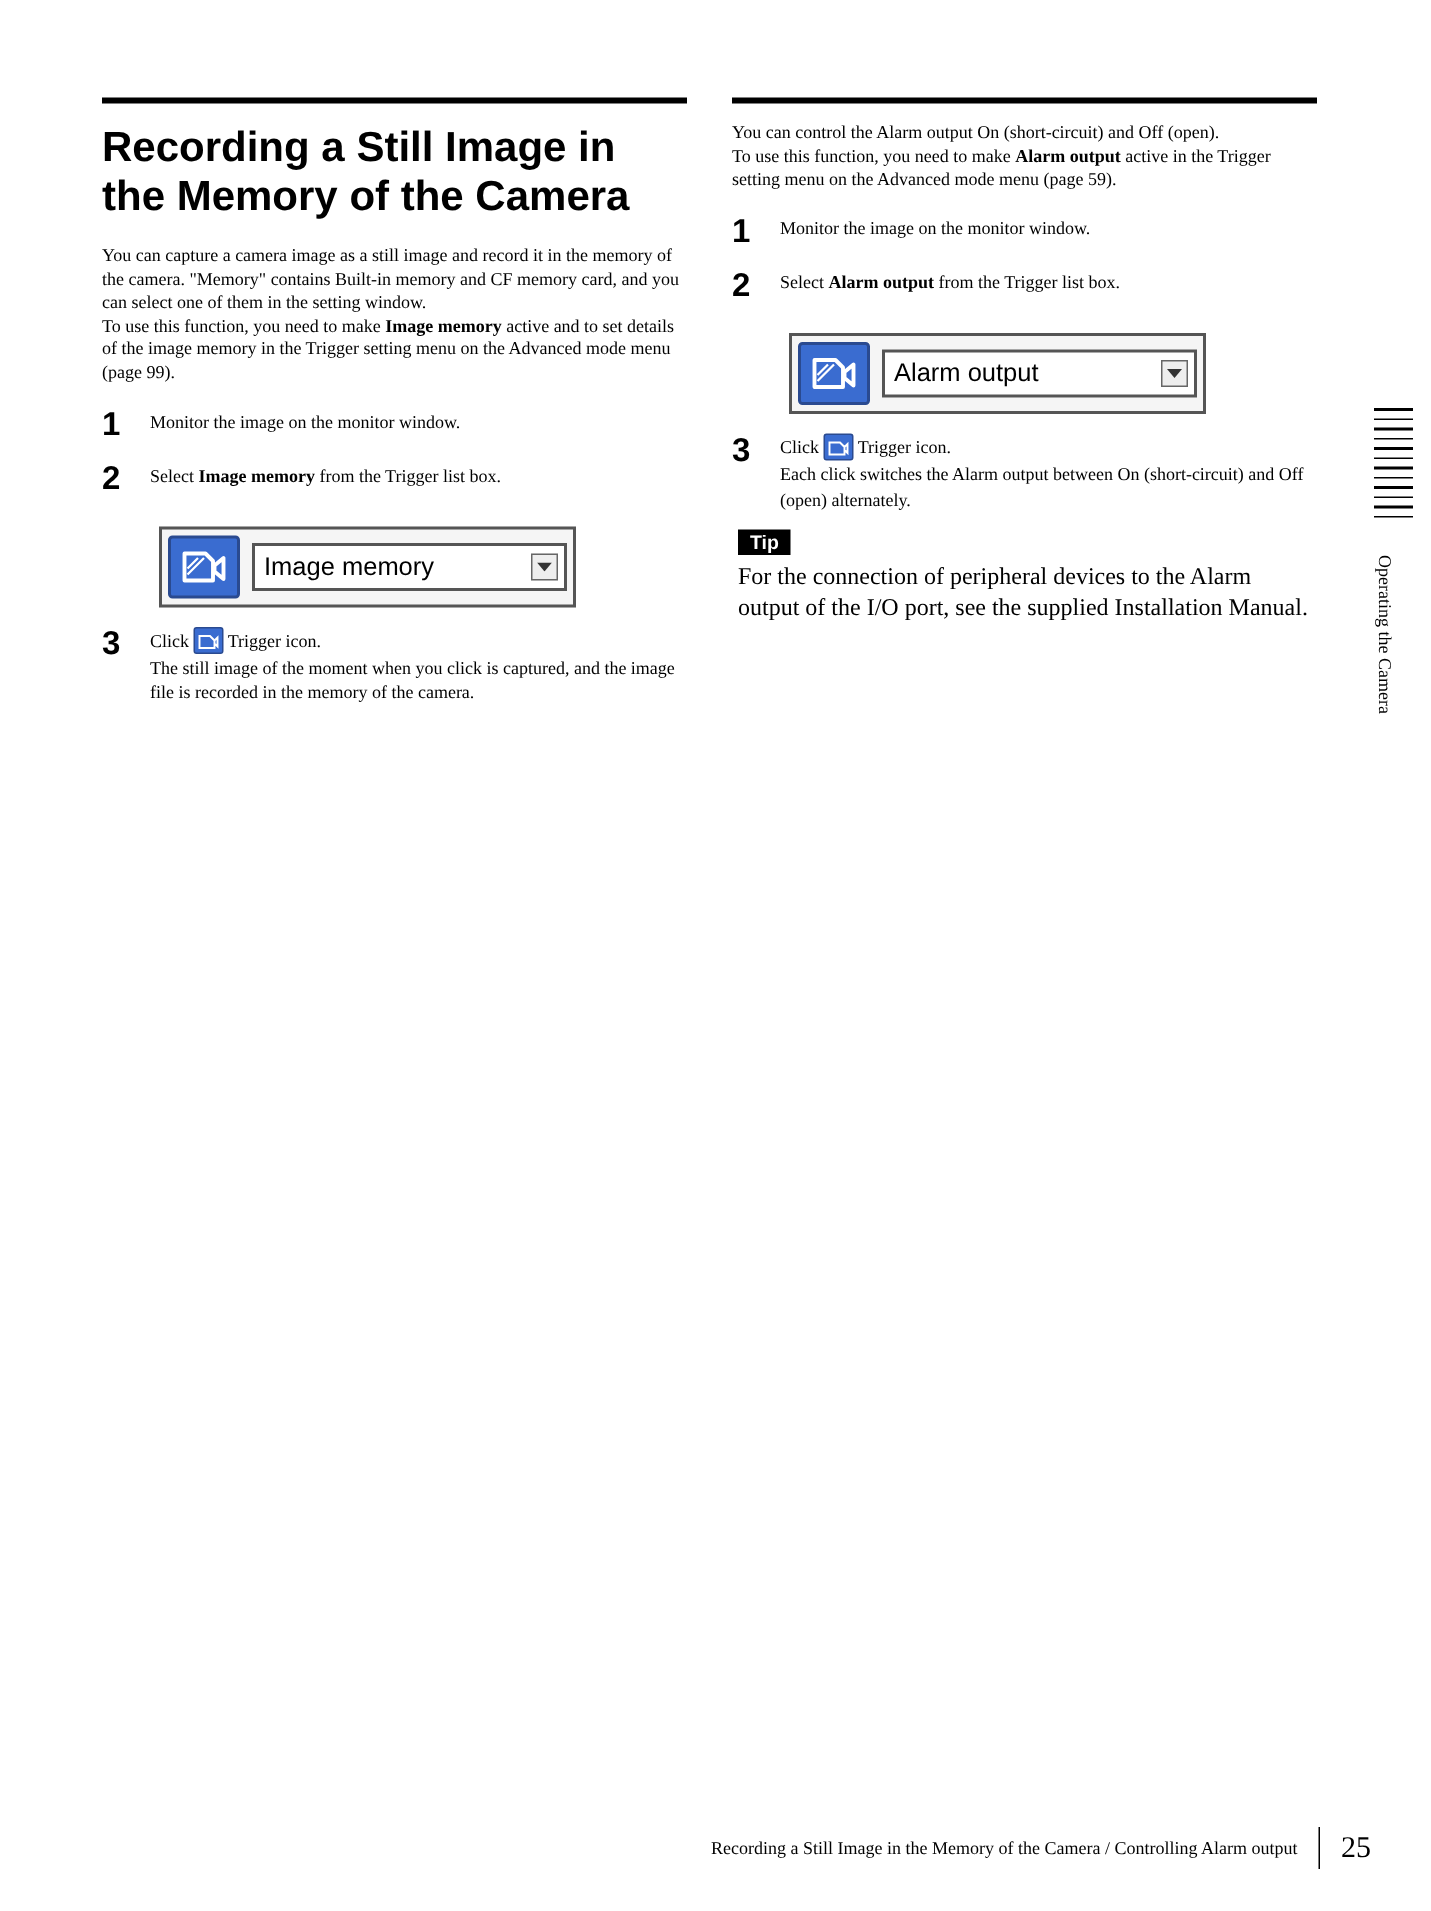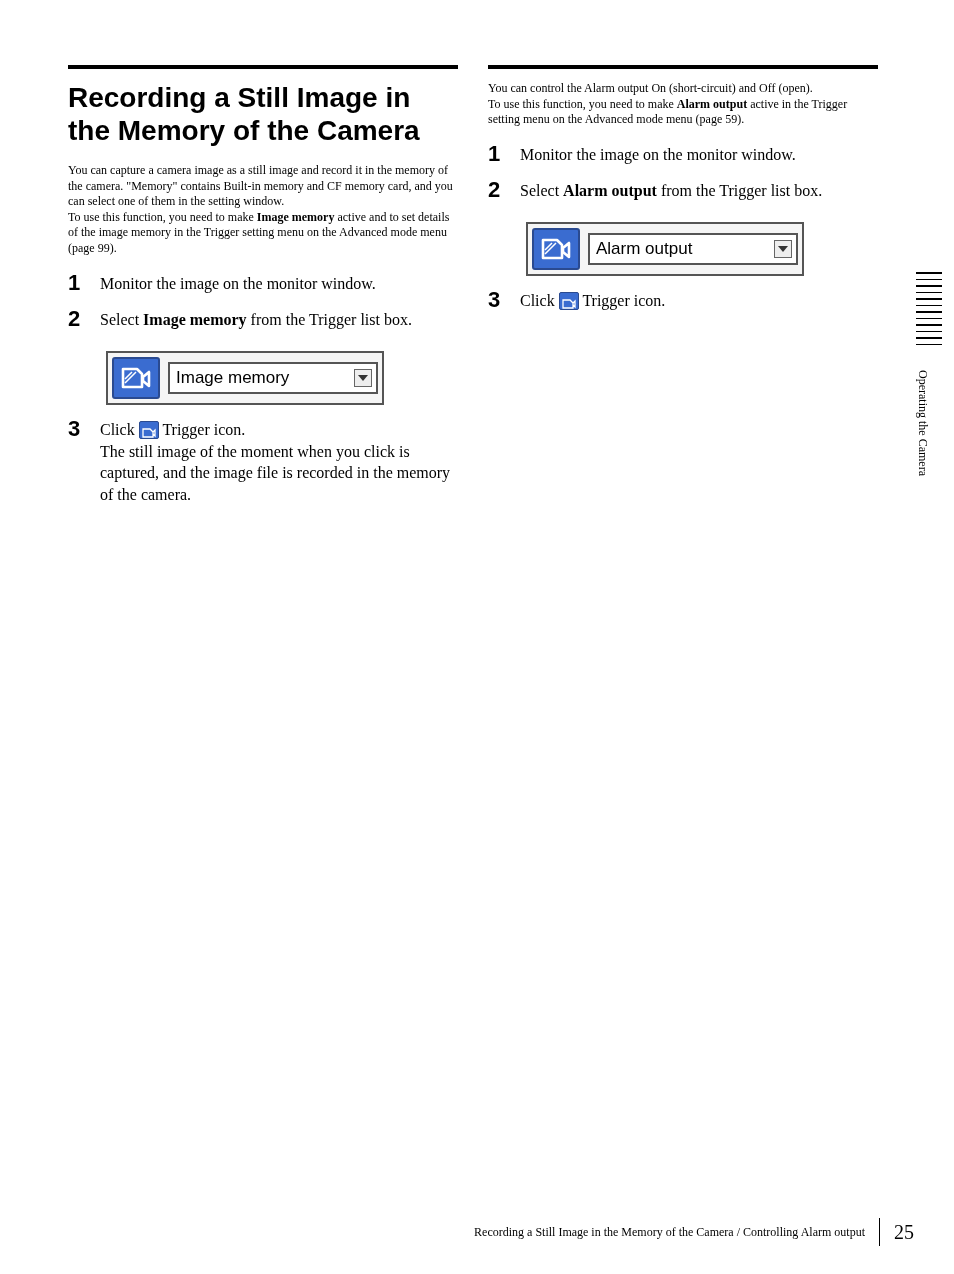--- a/index.html
+++ b/index.html
@@ -44,21 +44,21 @@
   .step-num {
     font-family: Arial, Helvetica, sans-serif;
     font-weight: bold;
     font-size: 22px;
     width: 32px;
     flex-shrink: 0;
     line-height: 1.1;
   }
   .step-body {
     flex: 1;
-    font-size: 16px;
+    font-size: 12px;
     line-height: 1.35;
     padding-top: 2px;
   }
   .trigger-box {
     border: 2px solid #555;
     display: inline-flex;
     align-items: center;
     padding: 4px 4px 4px 4px;
     margin: 8px 0 12px 38px;
     background: #f5f5f5;
@@ -253,23 +253,28 @@
         </span>
       </div>
     </div>
 
     <div class="step">
       <div class="step-num">3</div>
       <div class="step-body">
         <span>Click </span><span class="inline-icon"><svg viewBox="0 0 14 12">
               <path d="M1 3 h7 l3 3 v5 h-10 z M11 6 l2 -2 v6 l-2 -2 z" fill="none" stroke="#fff" stroke-width="1.3"></path>
             </svg></span><span> Trigger icon.</span><br>
-      </div>
-    </div>
-
+        <span>Each click switches the Alarm output between On (short-circuit) and Off (open) alternately.</span>
+      </div>
+    </div>
+
+    <div style="margin-top:6px; margin-left:4px;">
+      <div class="tip-label">Tip</div>
+      <p style="line-height:1.35">For the connection of peripheral devices to the Alarm output of the I/O port, see the supplied Installation Manual.</p>
+    </div>
   </div>
 </div>
 
 <div class="footer">
   <span>Recording a Still Image in the Memory of the Camera / Controlling Alarm output</span>
   <span class="sep"></span>
   <span class="pg">25</span>
 </div>
 
 </body></html>

